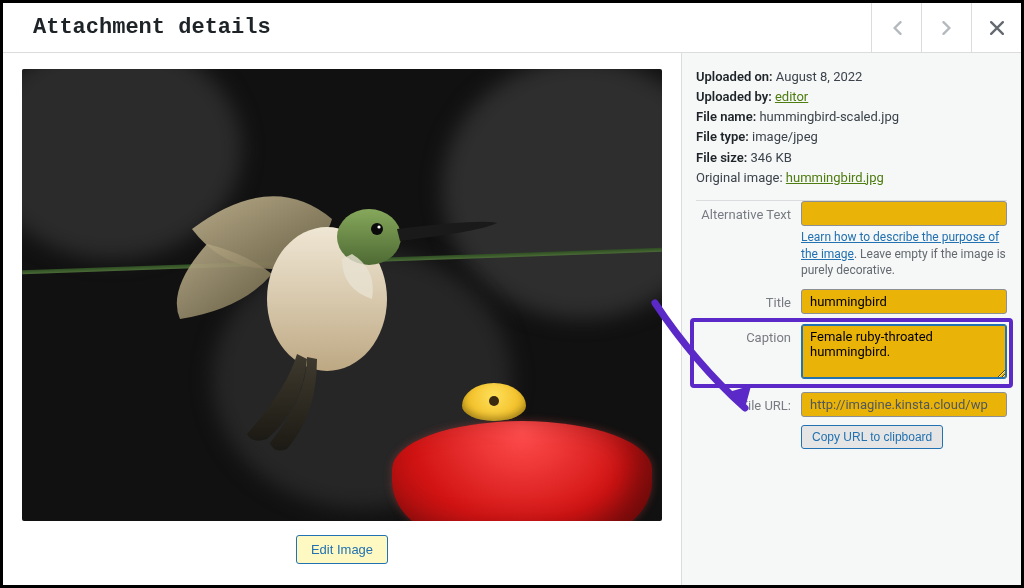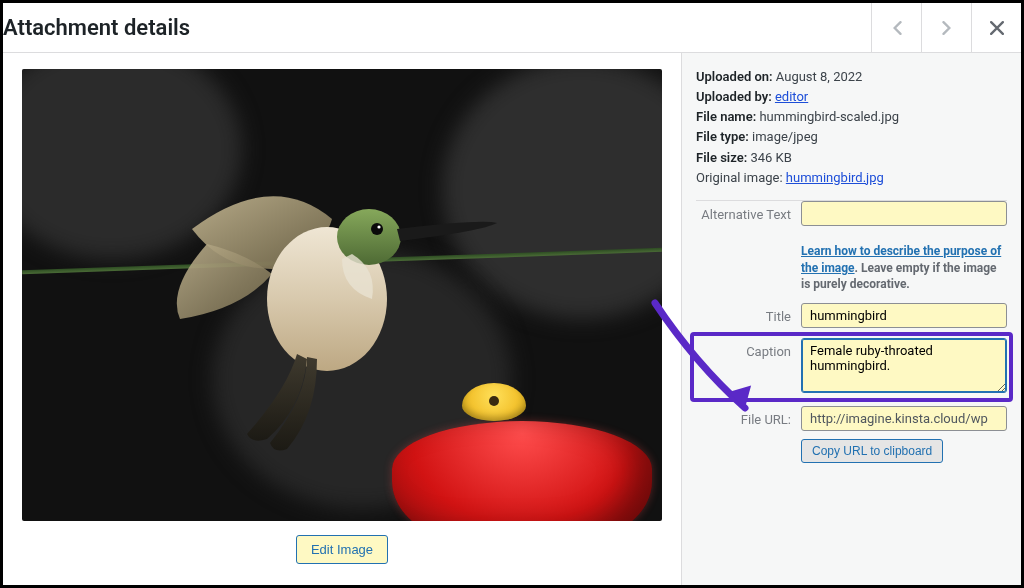--- a/index.html
+++ b/index.html
@@ -1,39 +1,39 @@
 <!DOCTYPE html>
 <html><head>
 <meta charset="utf-8">
 <style>
   * { box-sizing: border-box; margin: 0; padding: 0; }
   body { font-family: -apple-system, BlinkMacSystemFont, "Segoe UI", Roboto, sans-serif; font-size: 13px; color: #1d2327; background: #fff; }
   .frame { width: 1024px; height: 588px; border: 3px solid #000; display: flex; flex-direction: column; position: relative; }
 
   .header { display: flex; align-items: center; height: 50px; border-bottom: 1px solid #dcdcde; }
-  .header h1 { font-size: 22px; font-weight: 600; padding-left: 0; flex: 1; color: #1d2327; }
+  .header h1 { font-size: 22px; font-weight: 600; padding-left: 30px; flex: 1; color: #1d2327; font-family: Liberation Mono, monospace; }
   .nav-btn { width: 50px; height: 50px; display: flex; align-items: center; justify-content: center; border-left: 1px solid #dcdcde; color: #8c8f94; font-size: 16px; background: none; border-top: none; border-right: none; border-bottom: none; cursor: default; }
   .nav-btn.close { color: #646970; cursor: pointer; font-size: 18px; }
 
   .body { flex: 1; display: flex; overflow: hidden; }
   .preview { flex: 1; padding: 16px; display: flex; flex-direction: column; align-items: center; }
   .img-box { width: 640px; height: 452px; background: #111; border-radius: 2px; position: relative; overflow: hidden; }
   .edit-btn { margin-top: 14px; padding: 6px 14px; border: 1px solid #2271b1; color: #2271b1; background: #fef9c3; border-radius: 3px; font-size: 13px; cursor: pointer; }
 
   .sidebar { width: 340px; border-left: 1px solid #dcdcde; background: #f6f7f7; padding: 14px 14px 0 14px; overflow-y: auto; font-size: 13px; }
   .meta { color: #3c434a; line-height: 1.55; border-bottom: 1px solid #dcdcde; padding-bottom: 12px; }
   .meta strong { font-weight: 600; color: #1d2327; }
-  .meta a { color: #1d4ed8; text-decoration: underline; }
+  .meta a { color: #4d7c0f; text-decoration: underline; }
 
   .form-row { display: flex; align-items: flex-start; margin-bottom: 10px; }
   .form-row label { width: 105px; text-align: right; padding-right: 10px; padding-top: 6px; color: #787c82; font-size: 13px; }
   .form-row .field { flex: 1; }
-  .form-row input[type="text"], .form-row textarea { width: 100%; border: 1px solid #8c8f94; border-radius: 3px; padding: 4px 8px; font-size: 13px; background: #fef9c3; font-family: inherit; }
+  .form-row input[type="text"], .form-row textarea { width: 100%; border: 1px solid #8c8f94; border-radius: 3px; padding: 4px 8px; font-size: 13px; background: #eab308; font-family: inherit; }
   .form-row textarea { resize: vertical; min-height: 50px; }
-  .help { font-size: 12px; color: #646970; line-height: 1.4; margin-top: 17px; font-weight: bold; }
+  .help { font-size: 12px; color: #646970; line-height: 1.4; margin-top: 3px; }
   .help a { color: #2271b1; text-decoration: underline; }
 
   .caption-highlight { position: relative; }
   .caption-highlight::before {
     content: "";
     position: absolute;
     left: -6px; right: -6px; top: -6px; bottom: -6px;
     border: 4px solid #5a29c7;
     border-radius: 4px;
     pointer-events: none;

